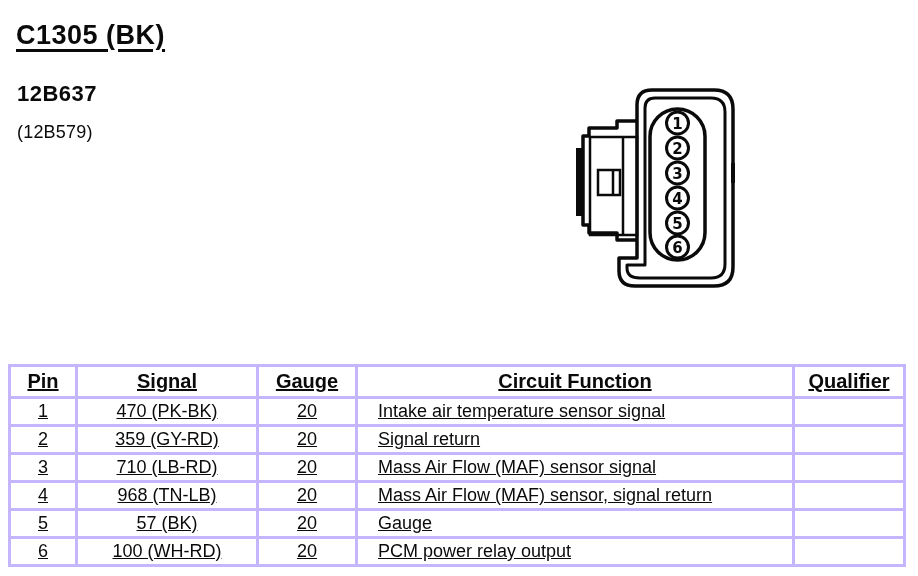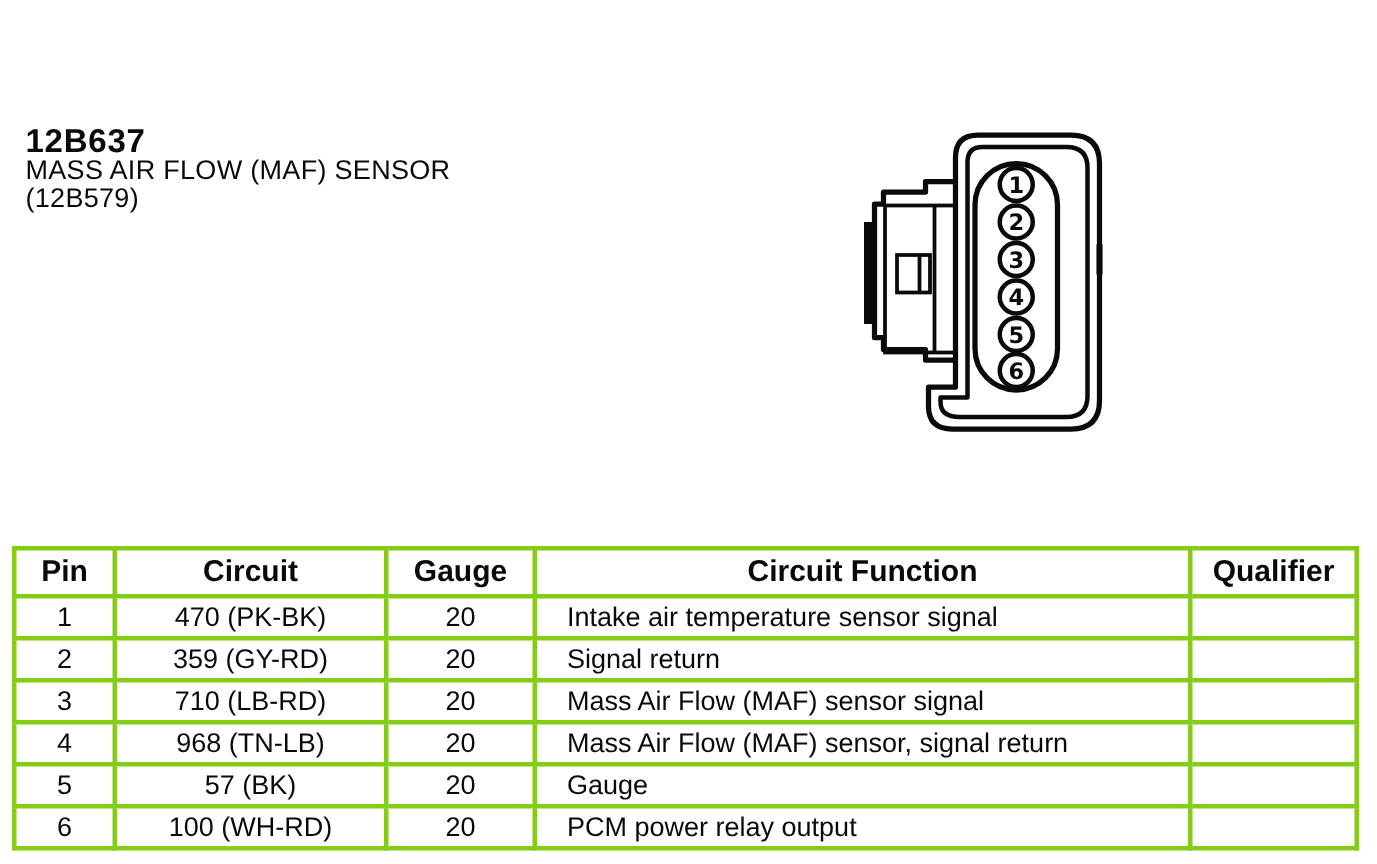--- a/index.html
+++ b/index.html
@@ -41,22 +41,22 @@
   .connector-svg text{
     font-family:"DejaVu Sans", sans-serif;
     font-weight:bold;
   }
   
   .pinout{
     position:absolute;left:8px;top:364px;width:895px;
     border-collapse:collapse;table-layout:fixed;
   }
   .pinout th,.pinout td{
-    border:3px solid #84cc16;
-    overflow:hidden;white-space:nowrap;
+    border:3px solid #c4b5fd;
+    overflow:hidden;white-space:nowrap;text-decoration:underline;
   }
   .pinout th{
     height:29px;
     font-size:20px;font-weight:bold;
     text-align:center;vertical-align:middle;
     padding:0;
   }
   .pinout td{
     height:25px;
     font-size:18px;
@@ -65,22 +65,22 @@
   }
   .pinout td.fn{
     text-align:left;padding-left:20px;
   }
 </style>
 </head>
 <body>
 
 <div id="page">
 
+  <div class="connector-id">C1305 (BK)</div>
   <div class="part-number">12B637</div>
-  <div class="component-name">MASS AIR FLOW (MAF) SENSOR</div>
   <div class="component-ref">(12B579)</div>
 
   <svg class="connector-svg" viewBox="0 0 190 230">
 
     <rect x="1" y="73" width="9" height="68" fill="#0a0a0a"></rect>
 
     <path d="M 62 46 L 42 46 L 42 53 L 14 53 L 14 61 L 8 61 L 8 150 L 14 150 L 14 158 L 42 158 L 42 165 L 62 165" fill="#ffffff" stroke="#0a0a0a" stroke-width="3.5" stroke-linejoin="round"></path>
 
     <path d="M 77 15 L 139 15 Q 158 15 158 34 L 158 192 Q 158 211 139 211 L 60 211 Q 44 211 44 196 L 44 183 L 62 183 L 62 30 Q 62 15 77 15 Z" fill="#ffffff" stroke="#0a0a0a" stroke-width="3.5" stroke-linejoin="round"></path>
 
@@ -116,21 +116,21 @@
     <colgroup>
       <col style="width:67px">
         <col style="width:181px">
         <col style="width:99px">
         <col style="width:437px">
         <col style="width:111px">
     </colgroup>
     <thead>
       <tr>
         <th>Pin</th>
-        <th>Circuit</th>
+        <th>Signal</th>
         <th>Gauge</th>
         <th>Circuit Function</th>
         <th>Qualifier</th>
       </tr>
     </thead>
     <tbody>
       <tr>
         <td>1</td>
         <td>470 (PK-BK)</td>
         <td>20</td>

